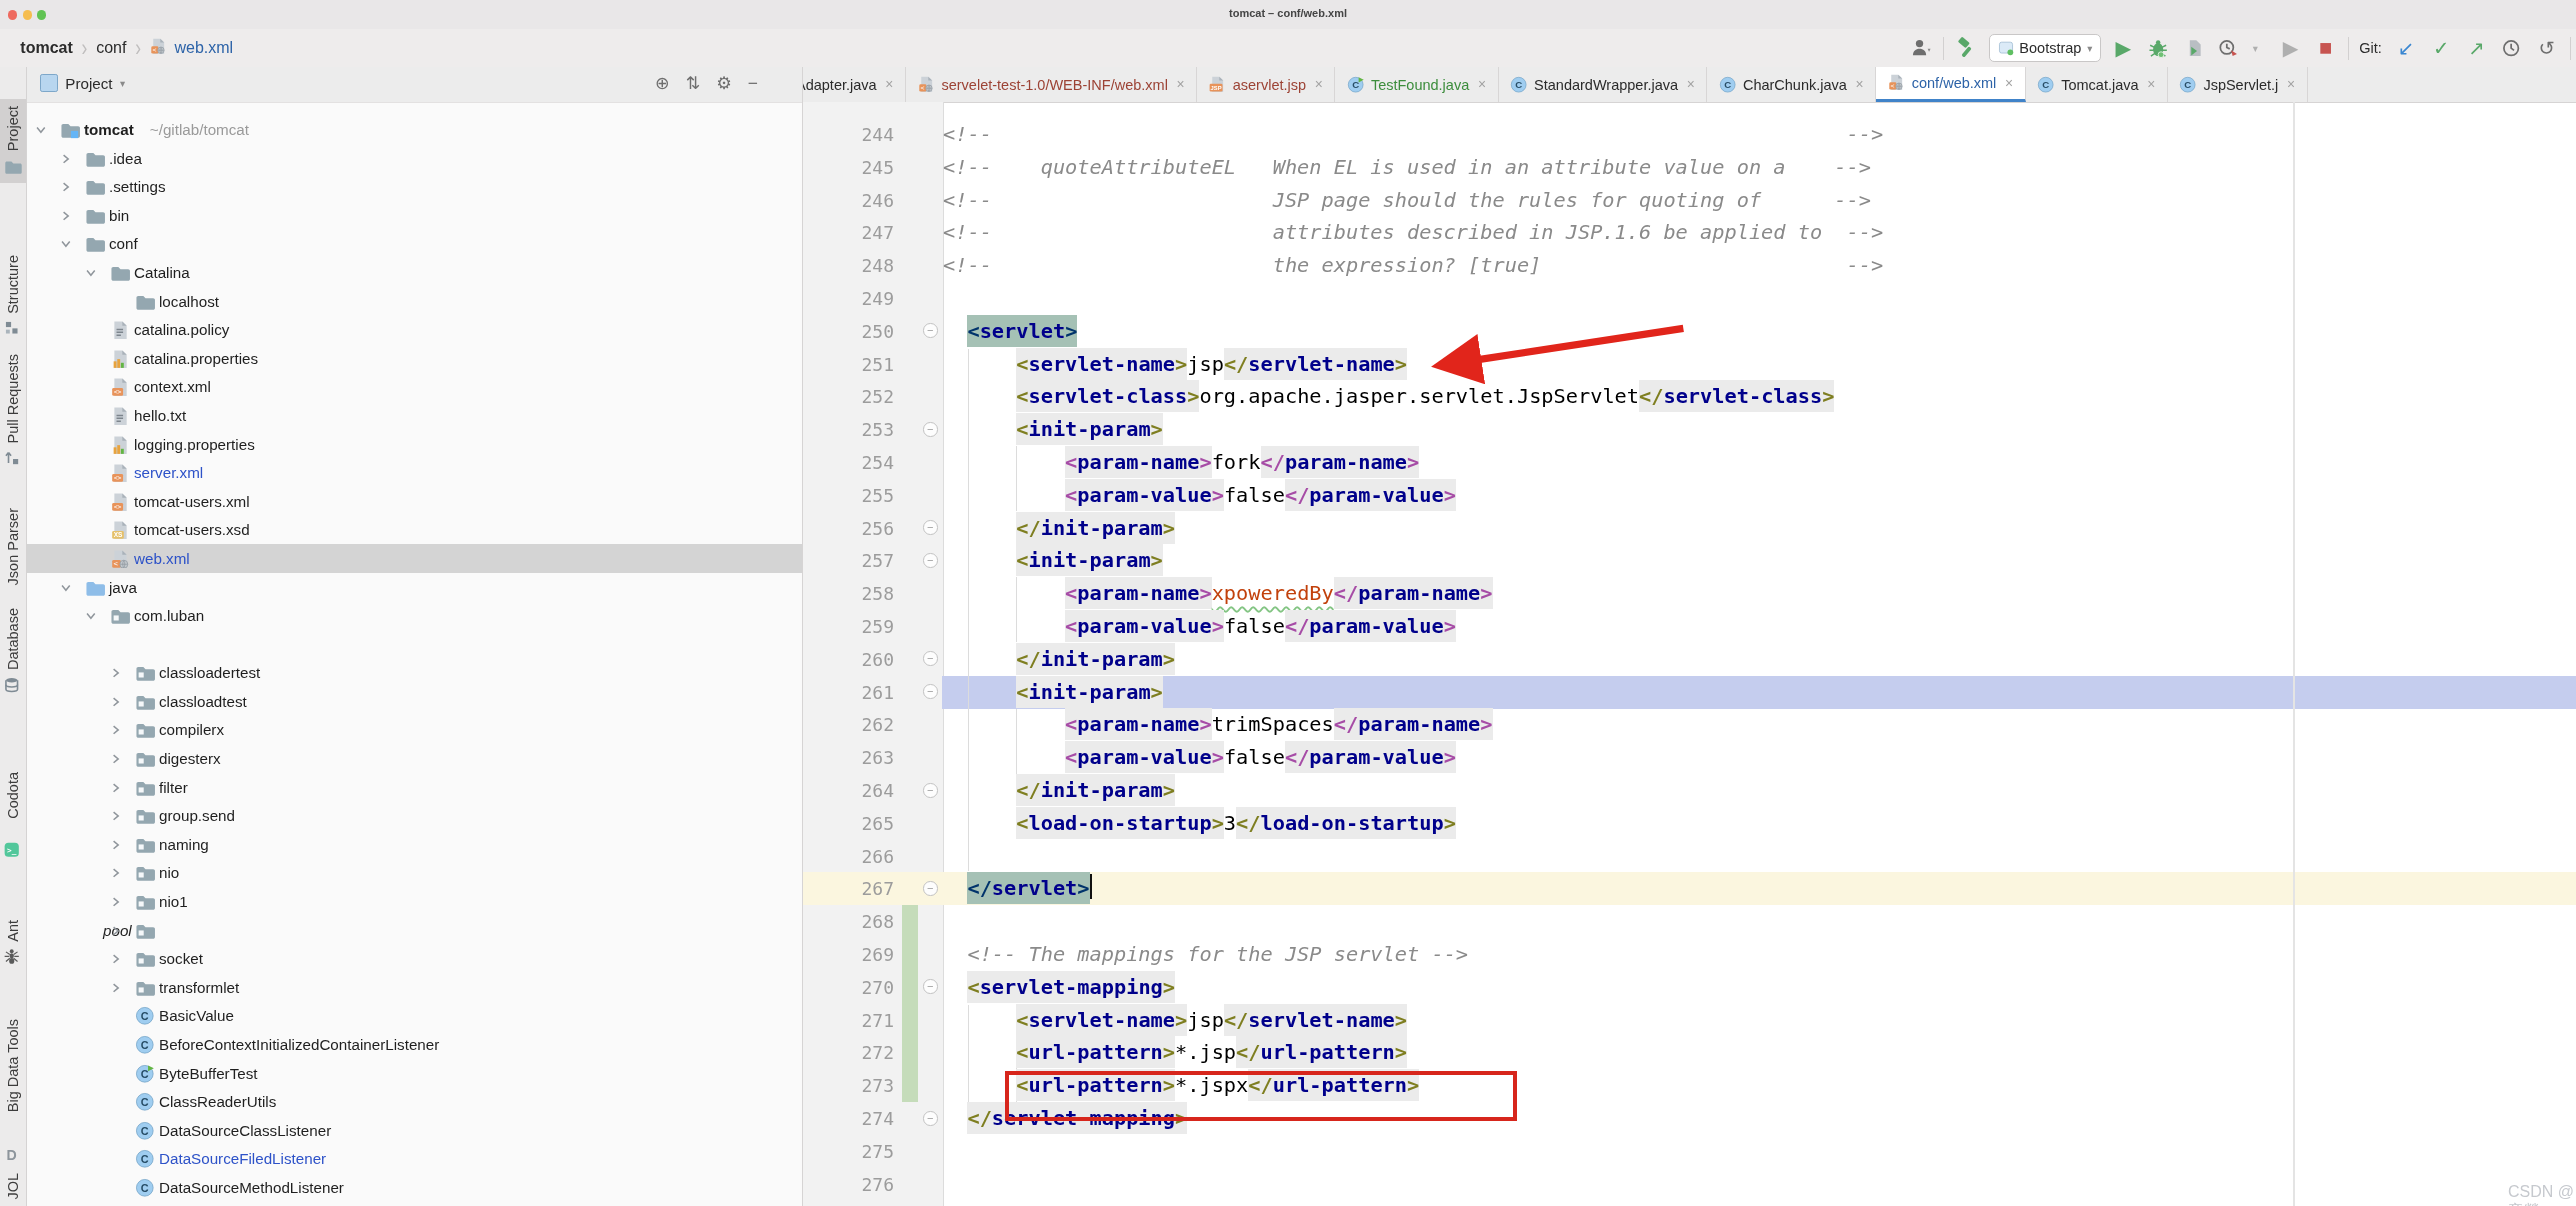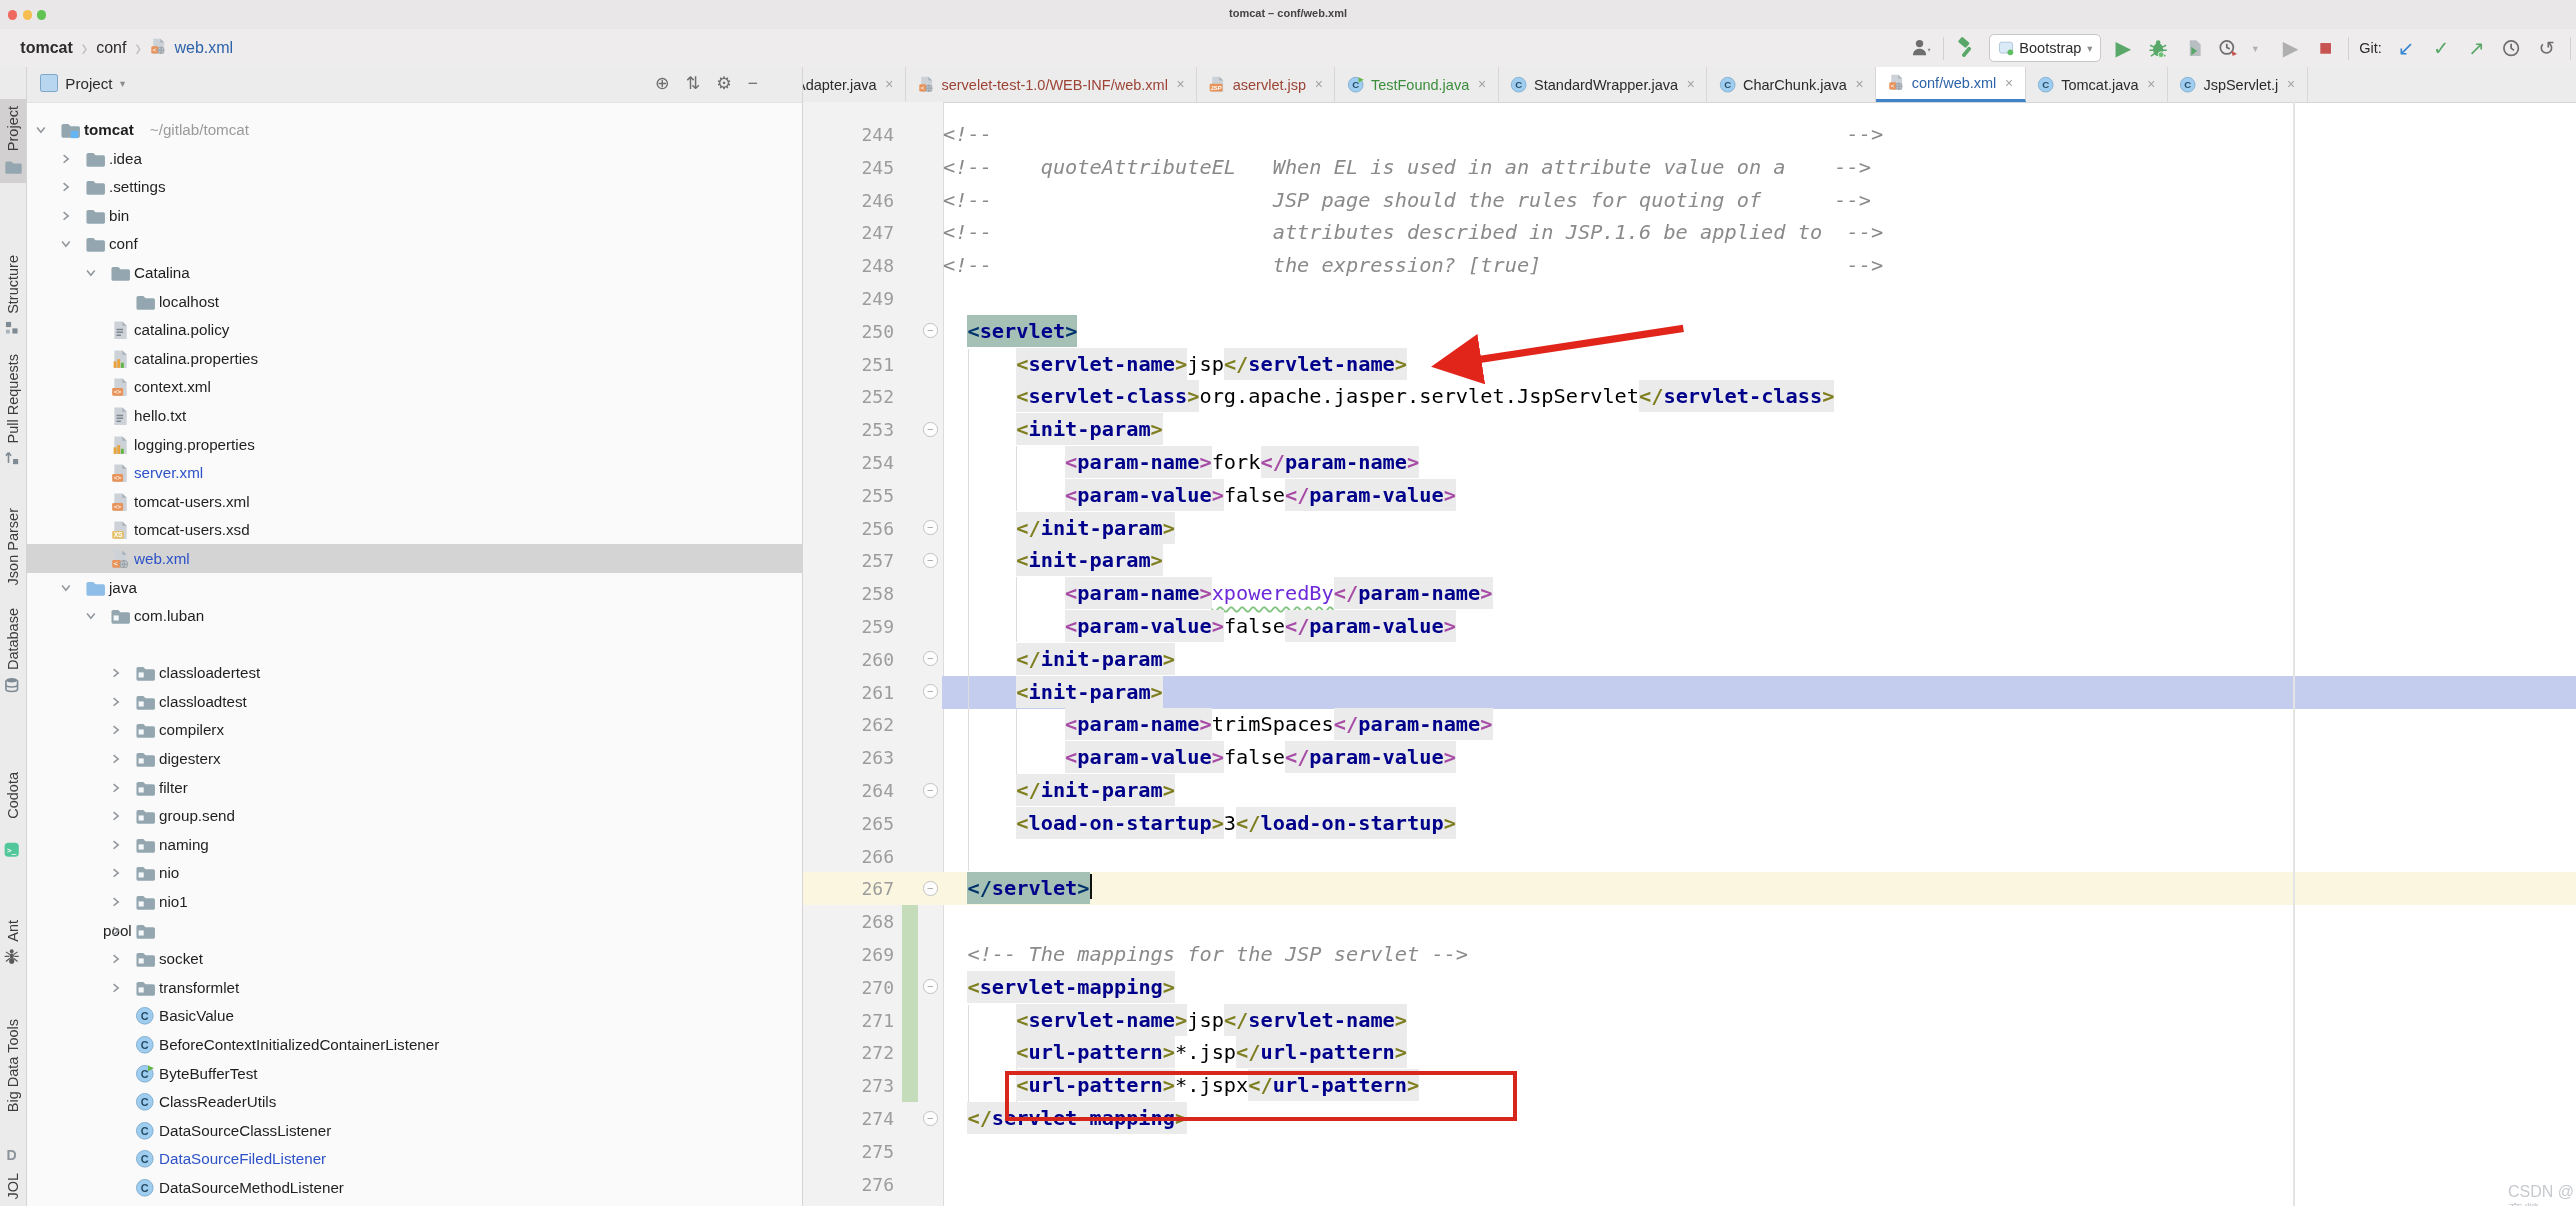--- a/index.html
+++ b/index.html
@@ -83,21 +83,21 @@
         background:#fdfdfd;color:#9a9a9a;font-size:11px;line-height:13px;text-align:center;box-sizing:border-box;}
   .cl{position:absolute;left:140px;white-space:pre;font-family:"DejaVu Sans Mono",monospace;
       font-size:20.3px;line-height:33px;height:33px;}
   .tk-c{color:#8a8a8a;font-style:italic;}
   .tk-w{color:#000;}
   .tk-b{color:#7e7e20;background:#ebebeb;font-weight:bold;padding:4.4px 0;}
   .tk-n{color:#00008b;background:#ebebeb;font-weight:bold;padding:4.4px 0;}
   .tk-m{color:#a64ca6;background:#ebebeb;font-weight:bold;padding:4.4px 0;}
   .tk-bt{color:#00336b;background:#a5c1b5;font-weight:bold;padding:4.4px 0;}
   .tk-nt{color:#00008b;background:#a5c1b5;font-weight:bold;padding:4.4px 0;}
-  .tk-y{color:#6d28d9;text-decoration:underline wavy #84c584;text-decoration-thickness:1.5px;text-underline-offset:5.8px;}
+  .tk-y{color:#c2410c;text-decoration:underline wavy #84c584;text-decoration-thickness:1.5px;text-underline-offset:5.8px;}
   .caret{display:inline-block;width:2.2px;height:25px;background:#111;vertical-align:-4.4px;}
   .annot{position:absolute;left:0;top:0;pointer-events:none;}
   .redbox{position:absolute;border:4.4px solid #d7261c;}
   .watermark{position:absolute;font-size:16px;color:#c6c9ce;}
 </style>
 </head>
 <body>
 
 <div class="app">
 
@@ -532,21 +532,21 @@
             <span class="tlabel" style="margin-left: 132px;">nio1</span>
           </div>
           <div class="trow" style="top: 814px; height: 29px;">
             <span class="chev" style="left: 82px; top: 7.8px;"><svg width="13.8" height="13.8" viewBox="0 0 18 18">
                 <polyline points="6,4 12,9 6,14" fill="none" stroke="#8f959b" stroke-width="2"></polyline>
               </svg></span>
             <span class="ticn" style="left: 108px; top: 4.5px;"><svg width="19.6" height="19.6" viewBox="0 0 27 27">
                 <path d="M2 8c0-1.5 1-2.5 2.5-2.5h7l3 3h10.5c1.5 0 2.5 1 2.5 2.5v11c0 1.5-1 2.5-2.5 2.5h-20C3 24.5 2 23.5 2 22z" fill="#94a7b0"></path>
                 <rect x="5" y="13" width="7" height="7" fill="#f5f8fa"></rect>
               </svg></span>
-            <span class="tlabel" style="margin-left: 76px;">pool</span>
+            <span class="tlabel" style="margin-left: 76px; font-style: italic;">pool</span>
           </div>
           <div class="trow" style="top: 842px; height: 29px;">
             <span class="chev" style="left: 82px; top: 7.8px;"><svg width="13.8" height="13.8" viewBox="0 0 18 18">
                 <polyline points="6,4 12,9 6,14" fill="none" stroke="#8f959b" stroke-width="2"></polyline>
               </svg></span>
             <span class="ticn" style="left: 108px; top: 4.5px;"><svg width="19.6" height="19.6" viewBox="0 0 27 27">
                 <path d="M2 8c0-1.5 1-2.5 2.5-2.5h7l3 3h10.5c1.5 0 2.5 1 2.5 2.5v11c0 1.5-1 2.5-2.5 2.5h-20C3 24.5 2 23.5 2 22z" fill="#94a7b0"></path>
                 <rect x="5" y="13" width="7" height="7" fill="#f5f8fa"></rect>
               </svg></span>
             <span class="tlabel" style="margin-left: 132px;">socket</span>

